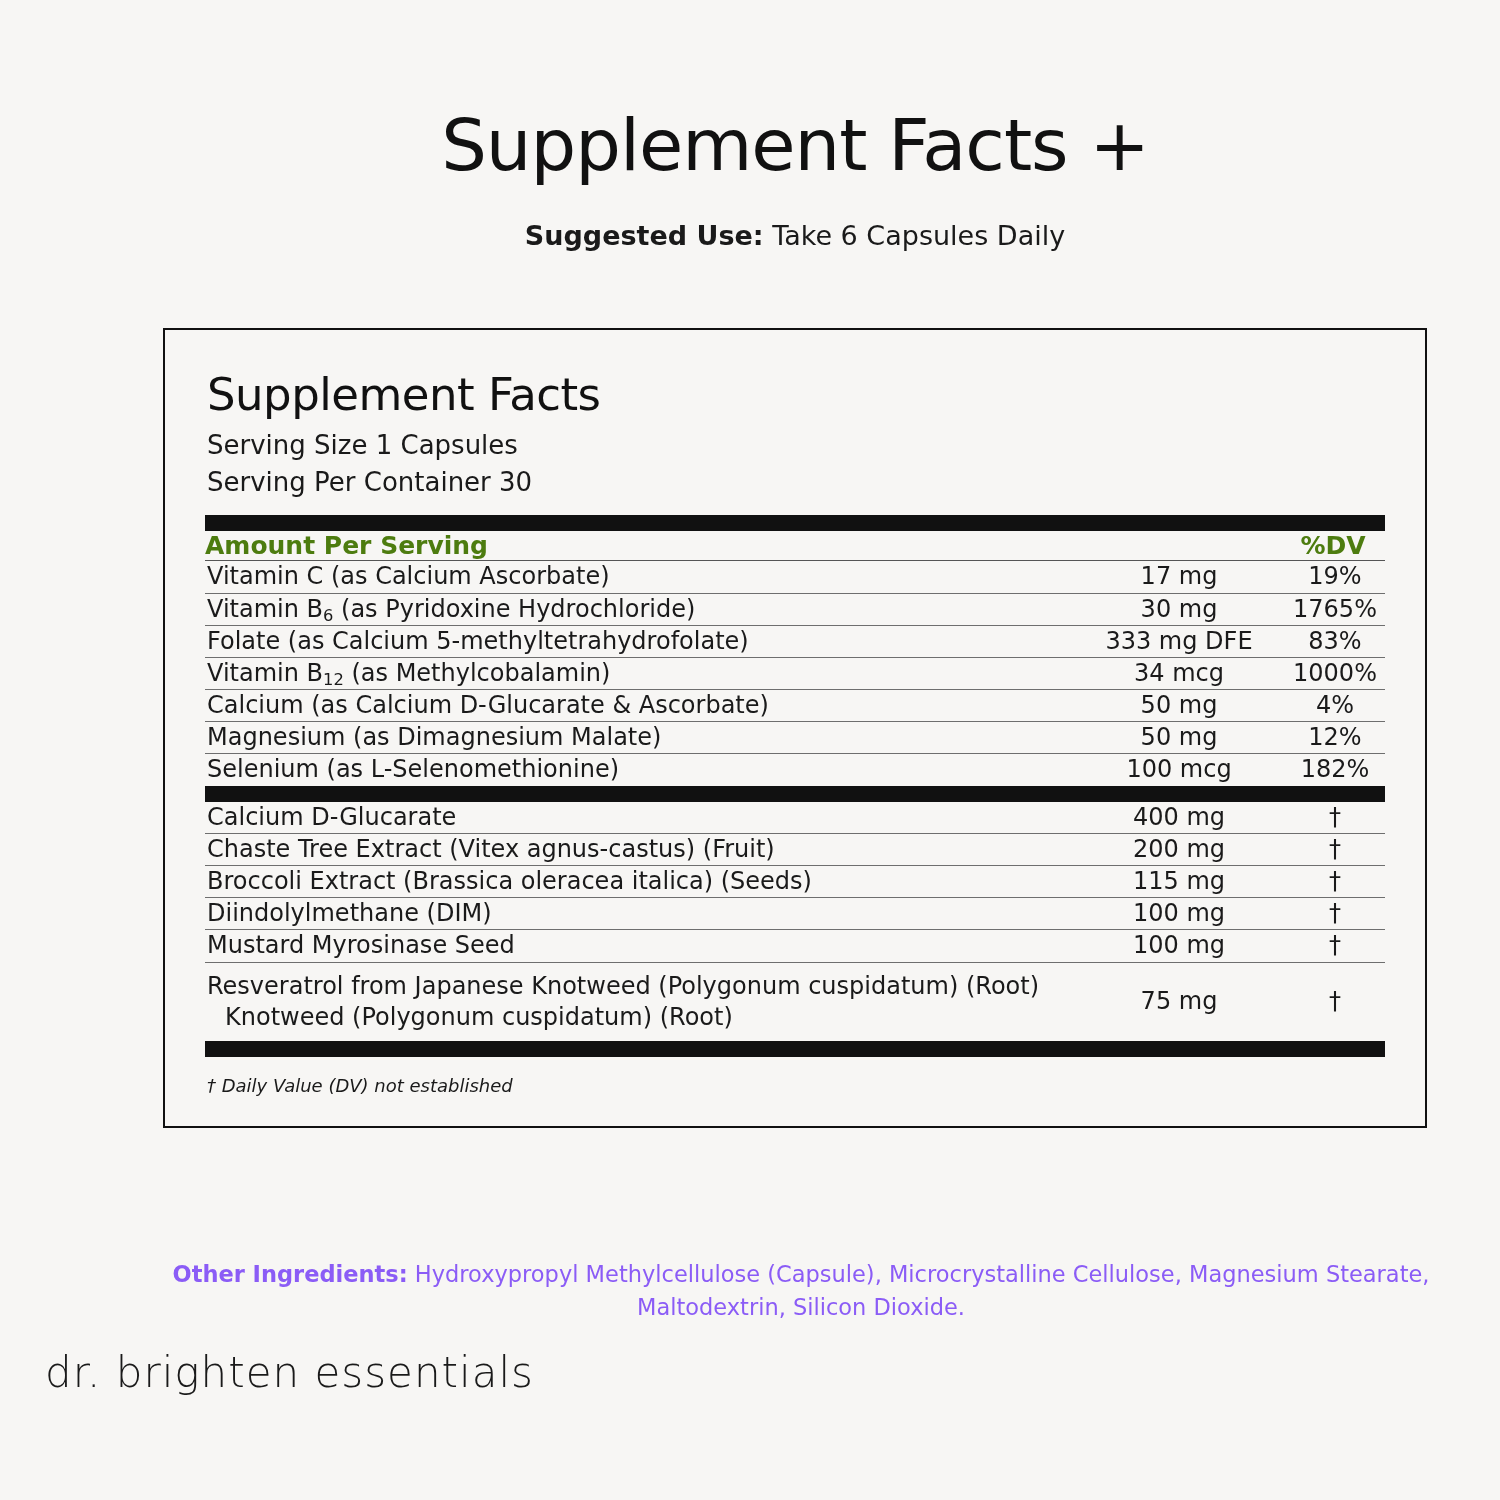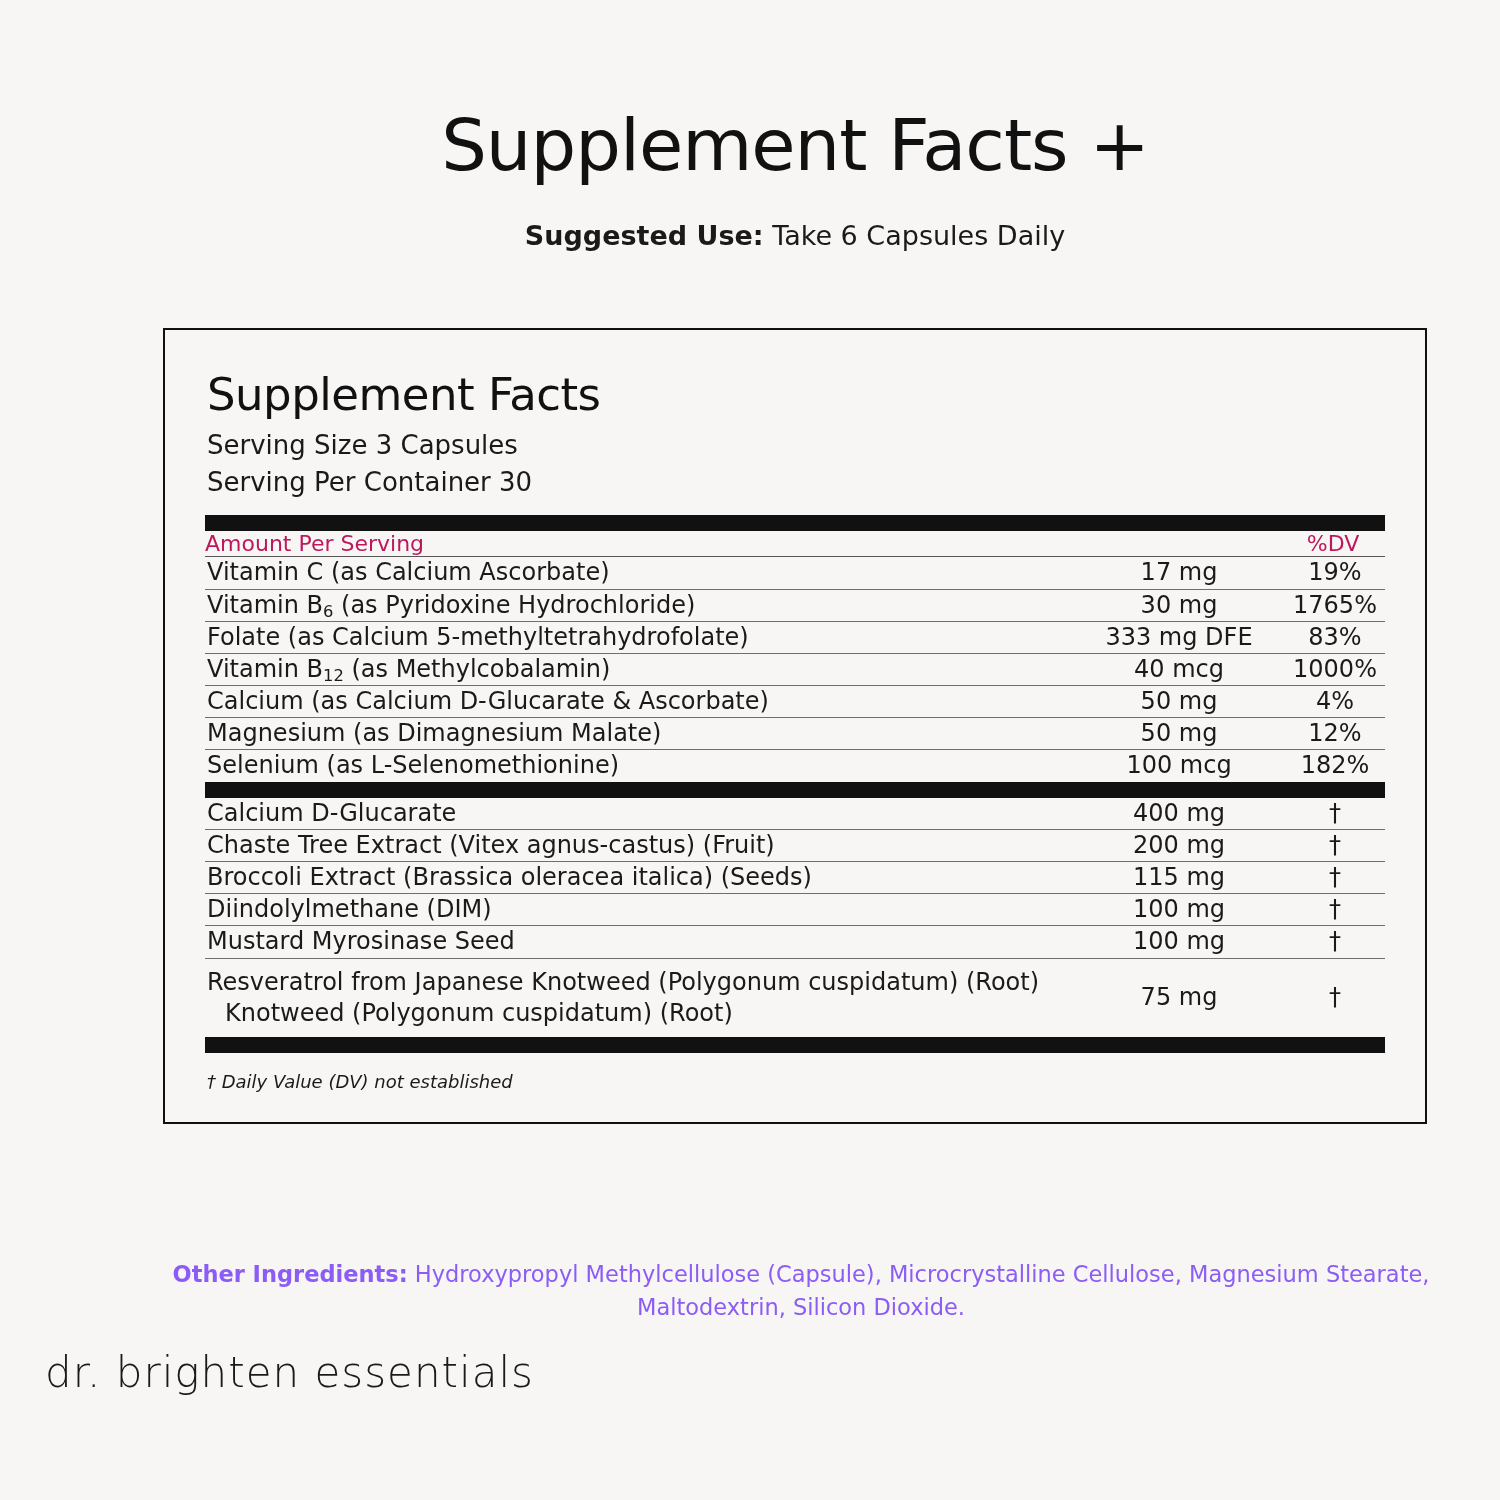--- a/index.html
+++ b/index.html
@@ -87,24 +87,24 @@
   }
   table.facts td, table.facts th {
     padding: 0;
     vertical-align: middle;
   }
   .col-name { width: auto; }
   .col-amt  { width: 212px; }
   .col-dv   { width: 100px; }
 
   .hdr-row td {
-    font-size: 22px;
-    font-weight: normal;
+    font-size: 25px;
+    font-weight: bold;
     padding: 9px 0 9px 0;
-    color: #be185d;
+    color: #4d7c0f;
   }
   .hdr-row .dv { text-align: center; padding-right: 4px;}
 
   .item-row td {
     font-size: 24px;
     padding: 9px 0 9px 0;
     border-bottom: 1.5px solid #6e6e6e;
     color: #1a1a1a;
     line-height: 1.3;
   }
@@ -161,21 +161,21 @@
 <div class="page">
 
   <h1 class="main-title">Supplement Facts +</h1>
 
   <div class="suggested-use">
     <span class="su-label">Suggested Use:</span><span> Take 6 Capsules Daily</span>
   </div>
 
   <div class="panel">
     <div class="sf-title">Supplement Facts</div>
-    <div class="serving-line">Serving Size 3 Capsules</div>
+    <div class="serving-line">Serving Size 1 Capsules</div>
     <div class="serving-line">Serving Per Container 30</div>
 
     <div class="rule-thick"></div>
 
     <table class="facts">
       <colgroup>
         <col class="col-name">
           <col class="col-amt">
           <col class="col-dv">
       </colgroup>
@@ -206,21 +206,21 @@
             <td class="amt">30 mg</td>
             <td class="dv">1765%</td>
           </tr>
           <tr class="item-row">
             <td class="name">Folate (as Calcium 5-methyltetrahydrofolate)</td>
             <td class="amt">333 mg DFE</td>
             <td class="dv">83%</td>
           </tr>
           <tr class="item-row">
             <td class="name">Vitamin B<sub>12</sub> (as Methylcobalamin)</td>
-            <td class="amt">40 mcg</td>
+            <td class="amt">34 mcg</td>
             <td class="dv">1000%</td>
           </tr>
           <tr class="item-row">
             <td class="name">Calcium (as Calcium D-Glucarate &amp; Ascorbate)</td>
             <td class="amt">50 mg</td>
             <td class="dv">4%</td>
           </tr>
           <tr class="item-row">
             <td class="name">Magnesium (as Dimagnesium Malate)</td>
             <td class="amt">50 mg</td>

